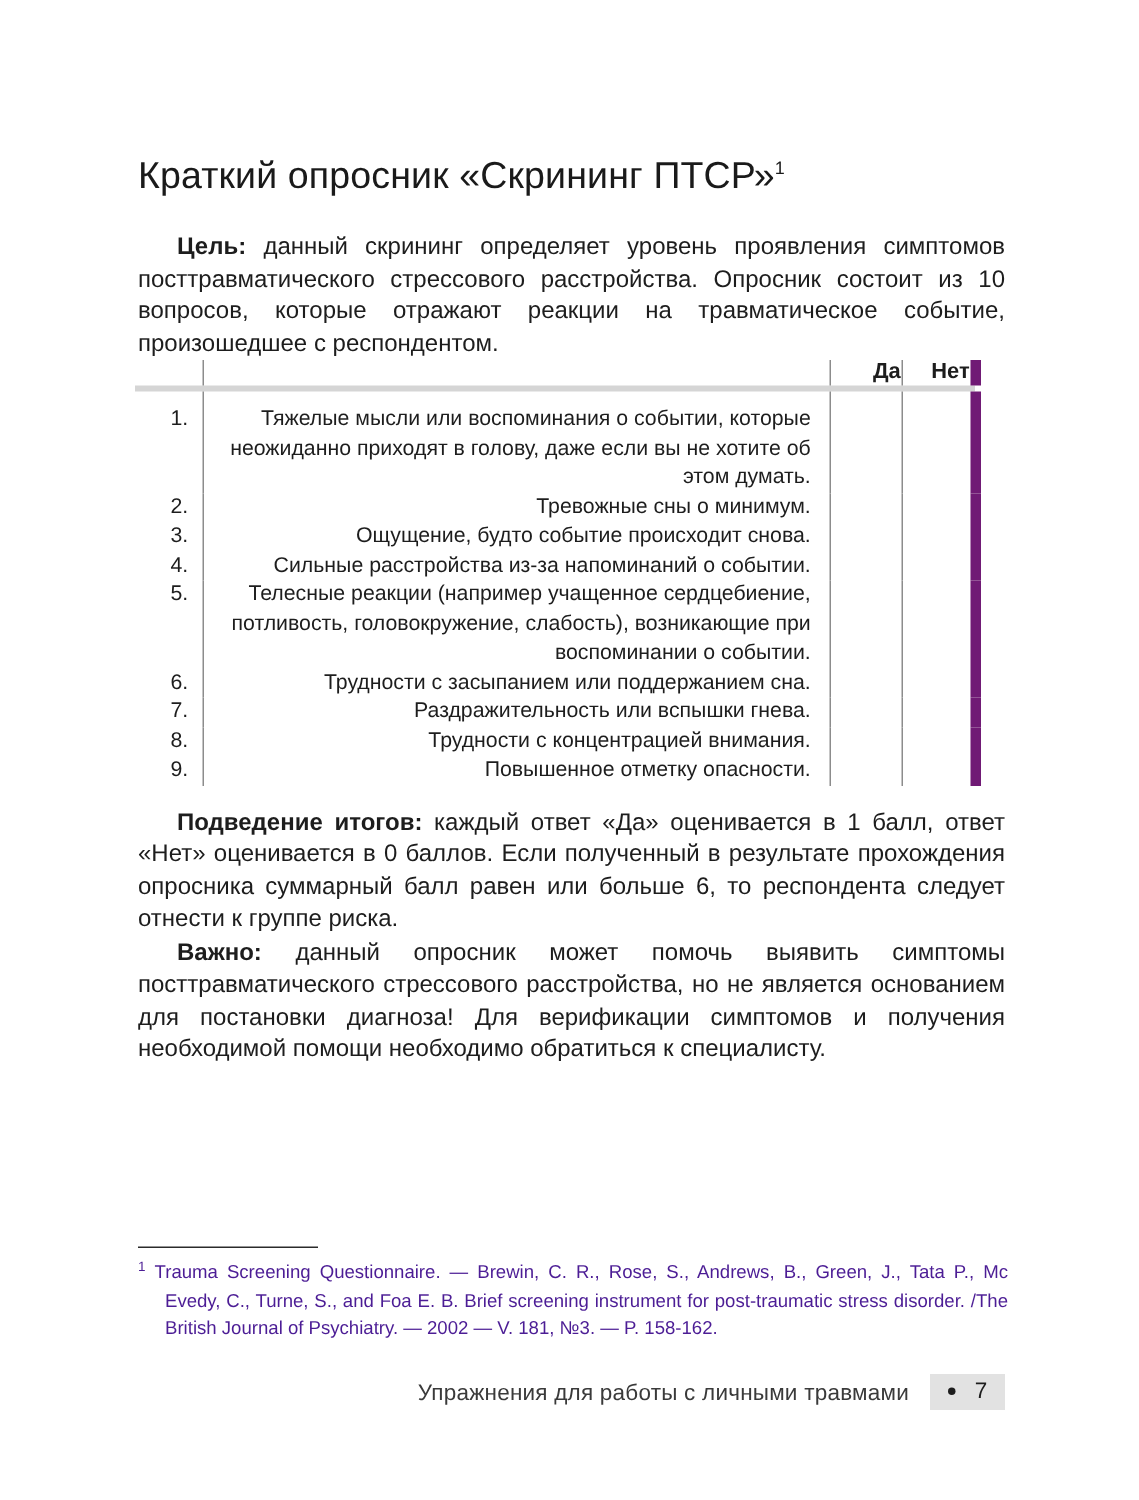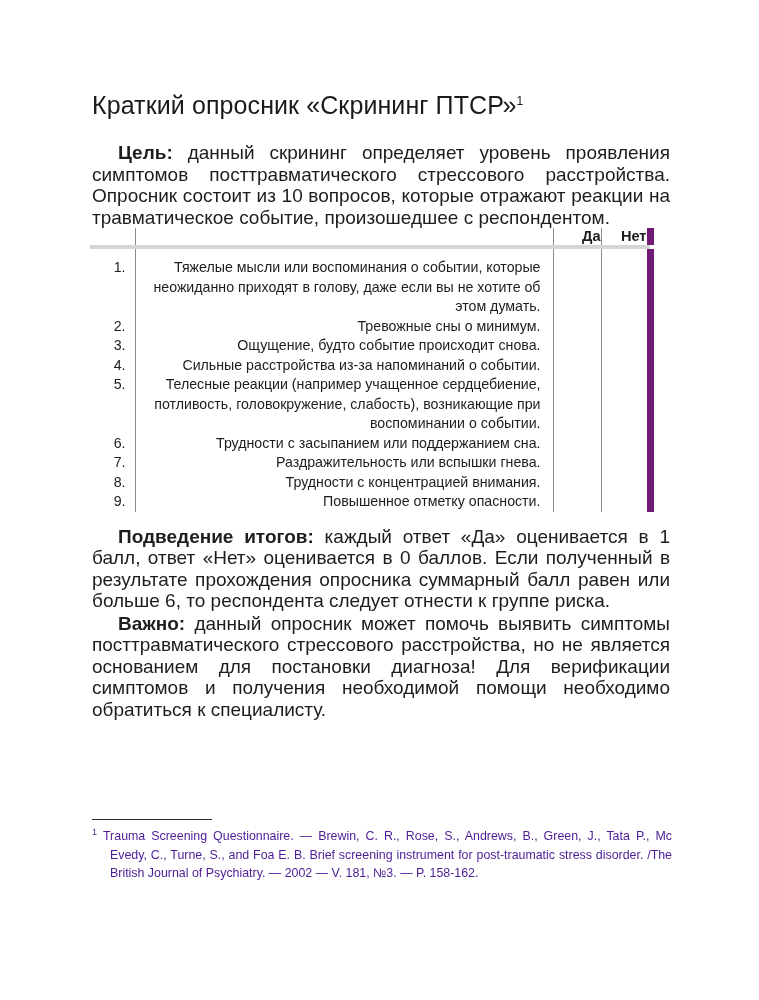--- a/index.html
+++ b/index.html
@@ -12,21 +12,21 @@
     width: 759px;
     height: 1000px;
     font-family: "Liberation Sans", sans-serif;
     color: #1d1d1d;
     position: relative;
     overflow: hidden;
   }
 
   .page {
     position: absolute;
-    left: 0; top: 4px;
+    left: 0; top: 16px;
     width: 759px;
     height: 889px;
     box-sizing: border-box;
   }
 
   .content {
     position: absolute;
     left: 92px;
     top: 86px;
     width: 578px;
@@ -43,21 +43,21 @@
     white-space: nowrap;
   }
   .title sup {
     font-size: 12px;
     vertical-align: super;
     line-height: 0;
   }
 
   
   p.body {
-    font-size: 19px;
+    font-size: 16px;
     line-height: 21.5px;
     margin: 0 0 0 0;
     text-align: justify;
     text-justify: inter-word;
     color: #1d1d1d;
     hyphens: manual;
   }
   p.body + p.body { margin-top: 1px; }
   p.body .ind { display: inline-block; width: 26px; }
   b, strong { font-weight: 700; }
@@ -290,14 +290,23 @@
 
     <p class="body"><span class="ind"></span><b>Важно:</b><span> данный опросник может помочь выявить симптомы посттравматического стрессового расстройства, но не является основанием для постановки диагноза! Для верификации симптомов и получения необходимой помощи необходимо обратиться к специалисту.</span></p>
 
   </div>
 
   <div class="footnote">
     <div class="fn-rule"></div>
     <p class="fn-text"><sup>1</sup><span>Trauma Screening Questionnaire. — Brewin, C. R., Rose, S., Andrews, B., Green, J., Tata P., Mc Evedy, C., Turne, S., and Foa E. B. Brief screening instrument for post-traumatic stress disorder. /The British Journal of Psychiatry. — 2002 — V. 181, №3. — P. 158-162.</span></p>
   </div>
 
+  <div class="footer">
+    <div class="footer-inner">
+      <span class="footer-text">Упражнения для работы с личными травмами</span>
+      <span class="page-box">
+        <span class="page-dot"></span>
+        <span class="page-num">7</span>
+      </span>
+    </div>
+  </div>
 
 </div>
 
 </body></html>

